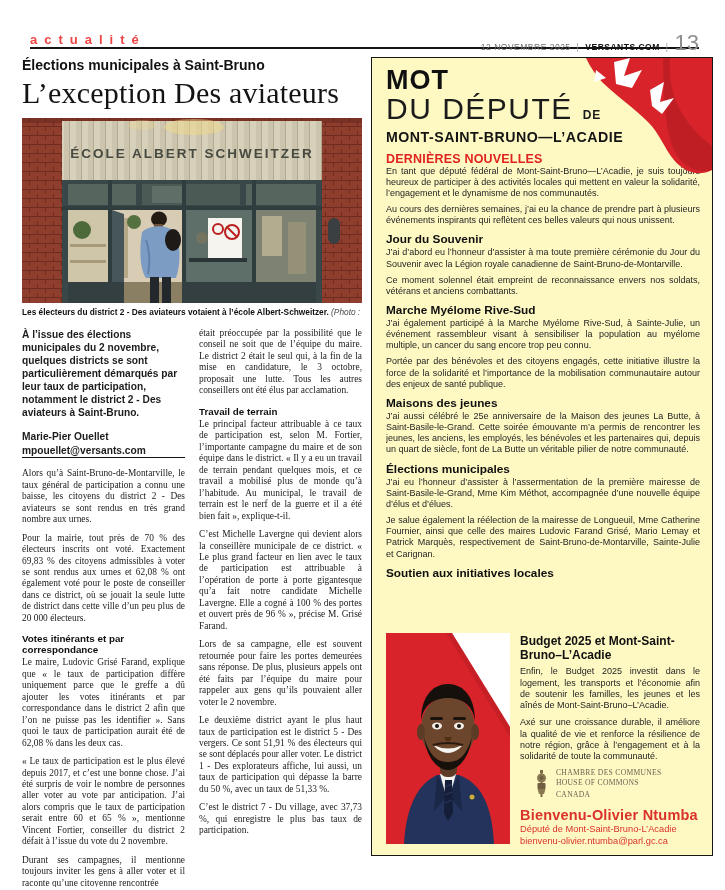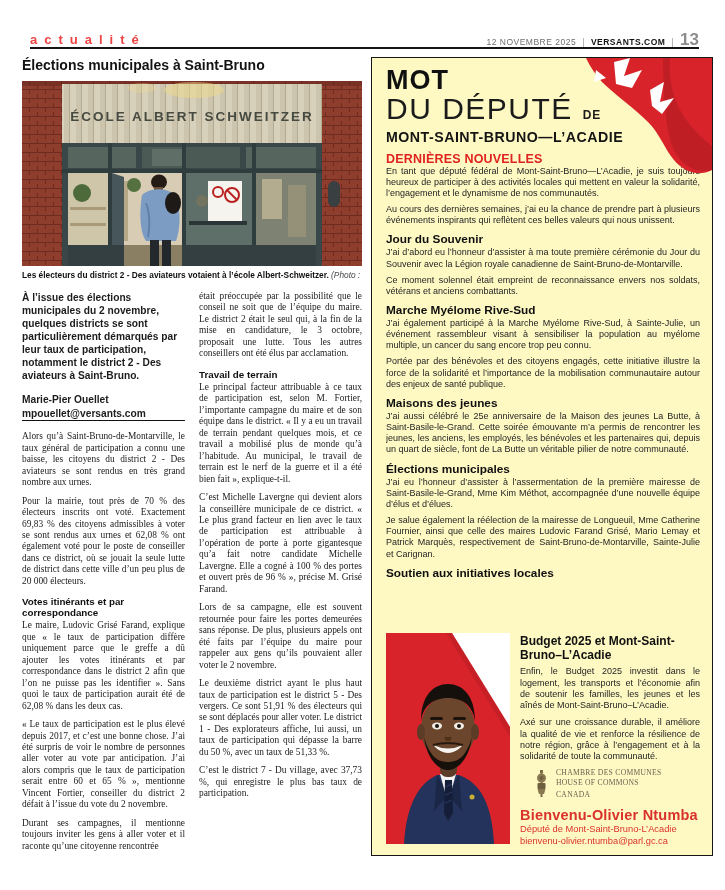--- a/index.html
+++ b/index.html
@@ -22,21 +22,21 @@
     position: absolute; left: 30px; right: 26px; top: 47px;
     border-top: 2px solid #141414;
   }
   .header-meta {
     position: absolute; right: 26px; top: 30px;
     display: flex; align-items: baseline; gap: 6px;
     font-size: 8.5px; color: #6f6f6f; letter-spacing: .5px;
   }
   .header-meta .site { color: #121212; font-weight: bold; }
   .header-meta .sep { color: #9a9a9a; }
-  .header-meta .pagenum { font-size: 17px; font-weight: bold; color: #8d8d8d; letter-spacing: 0; }
+  .header-meta .pagenum { font-size: 22px; font-weight: normal; color: #8d8d8d; letter-spacing: 0; }
 
   
   .article { position: absolute; left: 22px; top: 57px; width: 340px; height: 830px; overflow: hidden; }
   .kicker { font-size: 14px; font-weight: bold; color: #131313; }
   .headline {
     font-family: "Liberation Serif", serif;
     font-size: 30px; font-weight: 400; color: #131313;
     margin-top: 3px; letter-spacing: .2px;
   }
   .photo { display: block; margin-top: 8px; width: 340px; height: 185px; }
@@ -99,20 +99,21 @@
 <div class="header-meta">
   <span class="date">12 NOVEMBRE 2025</span>
   <span class="sep">|</span>
   <span class="site">VERSANTS.COM</span>
   <span class="sep">|</span>
   <span class="pagenum">13</span>
 </div>
 
 <div class="article">
   <div class="kicker">Élections municipales à Saint-Bruno</div>
+  <h1 class="headline">L’exception Des aviateurs</h1>
 
   <svg class="photo" viewBox="0 0 340 185" aria-hidden="true">
     <defs>
       <pattern id="brick" width="16" height="9" patternUnits="userSpaceOnUse">
         <rect width="16" height="9" fill="#8f3d2c"></rect>
         <rect y="8" width="16" height="1" fill="#6e2c20"></rect>
         <rect x="7" width="1" height="4" fill="#6e2c20"></rect>
         <rect x="15" y="4" width="1" height="5" fill="#6e2c20"></rect>
       </pattern>
       <pattern id="board" width="12" height="60" patternUnits="userSpaceOnUse">

